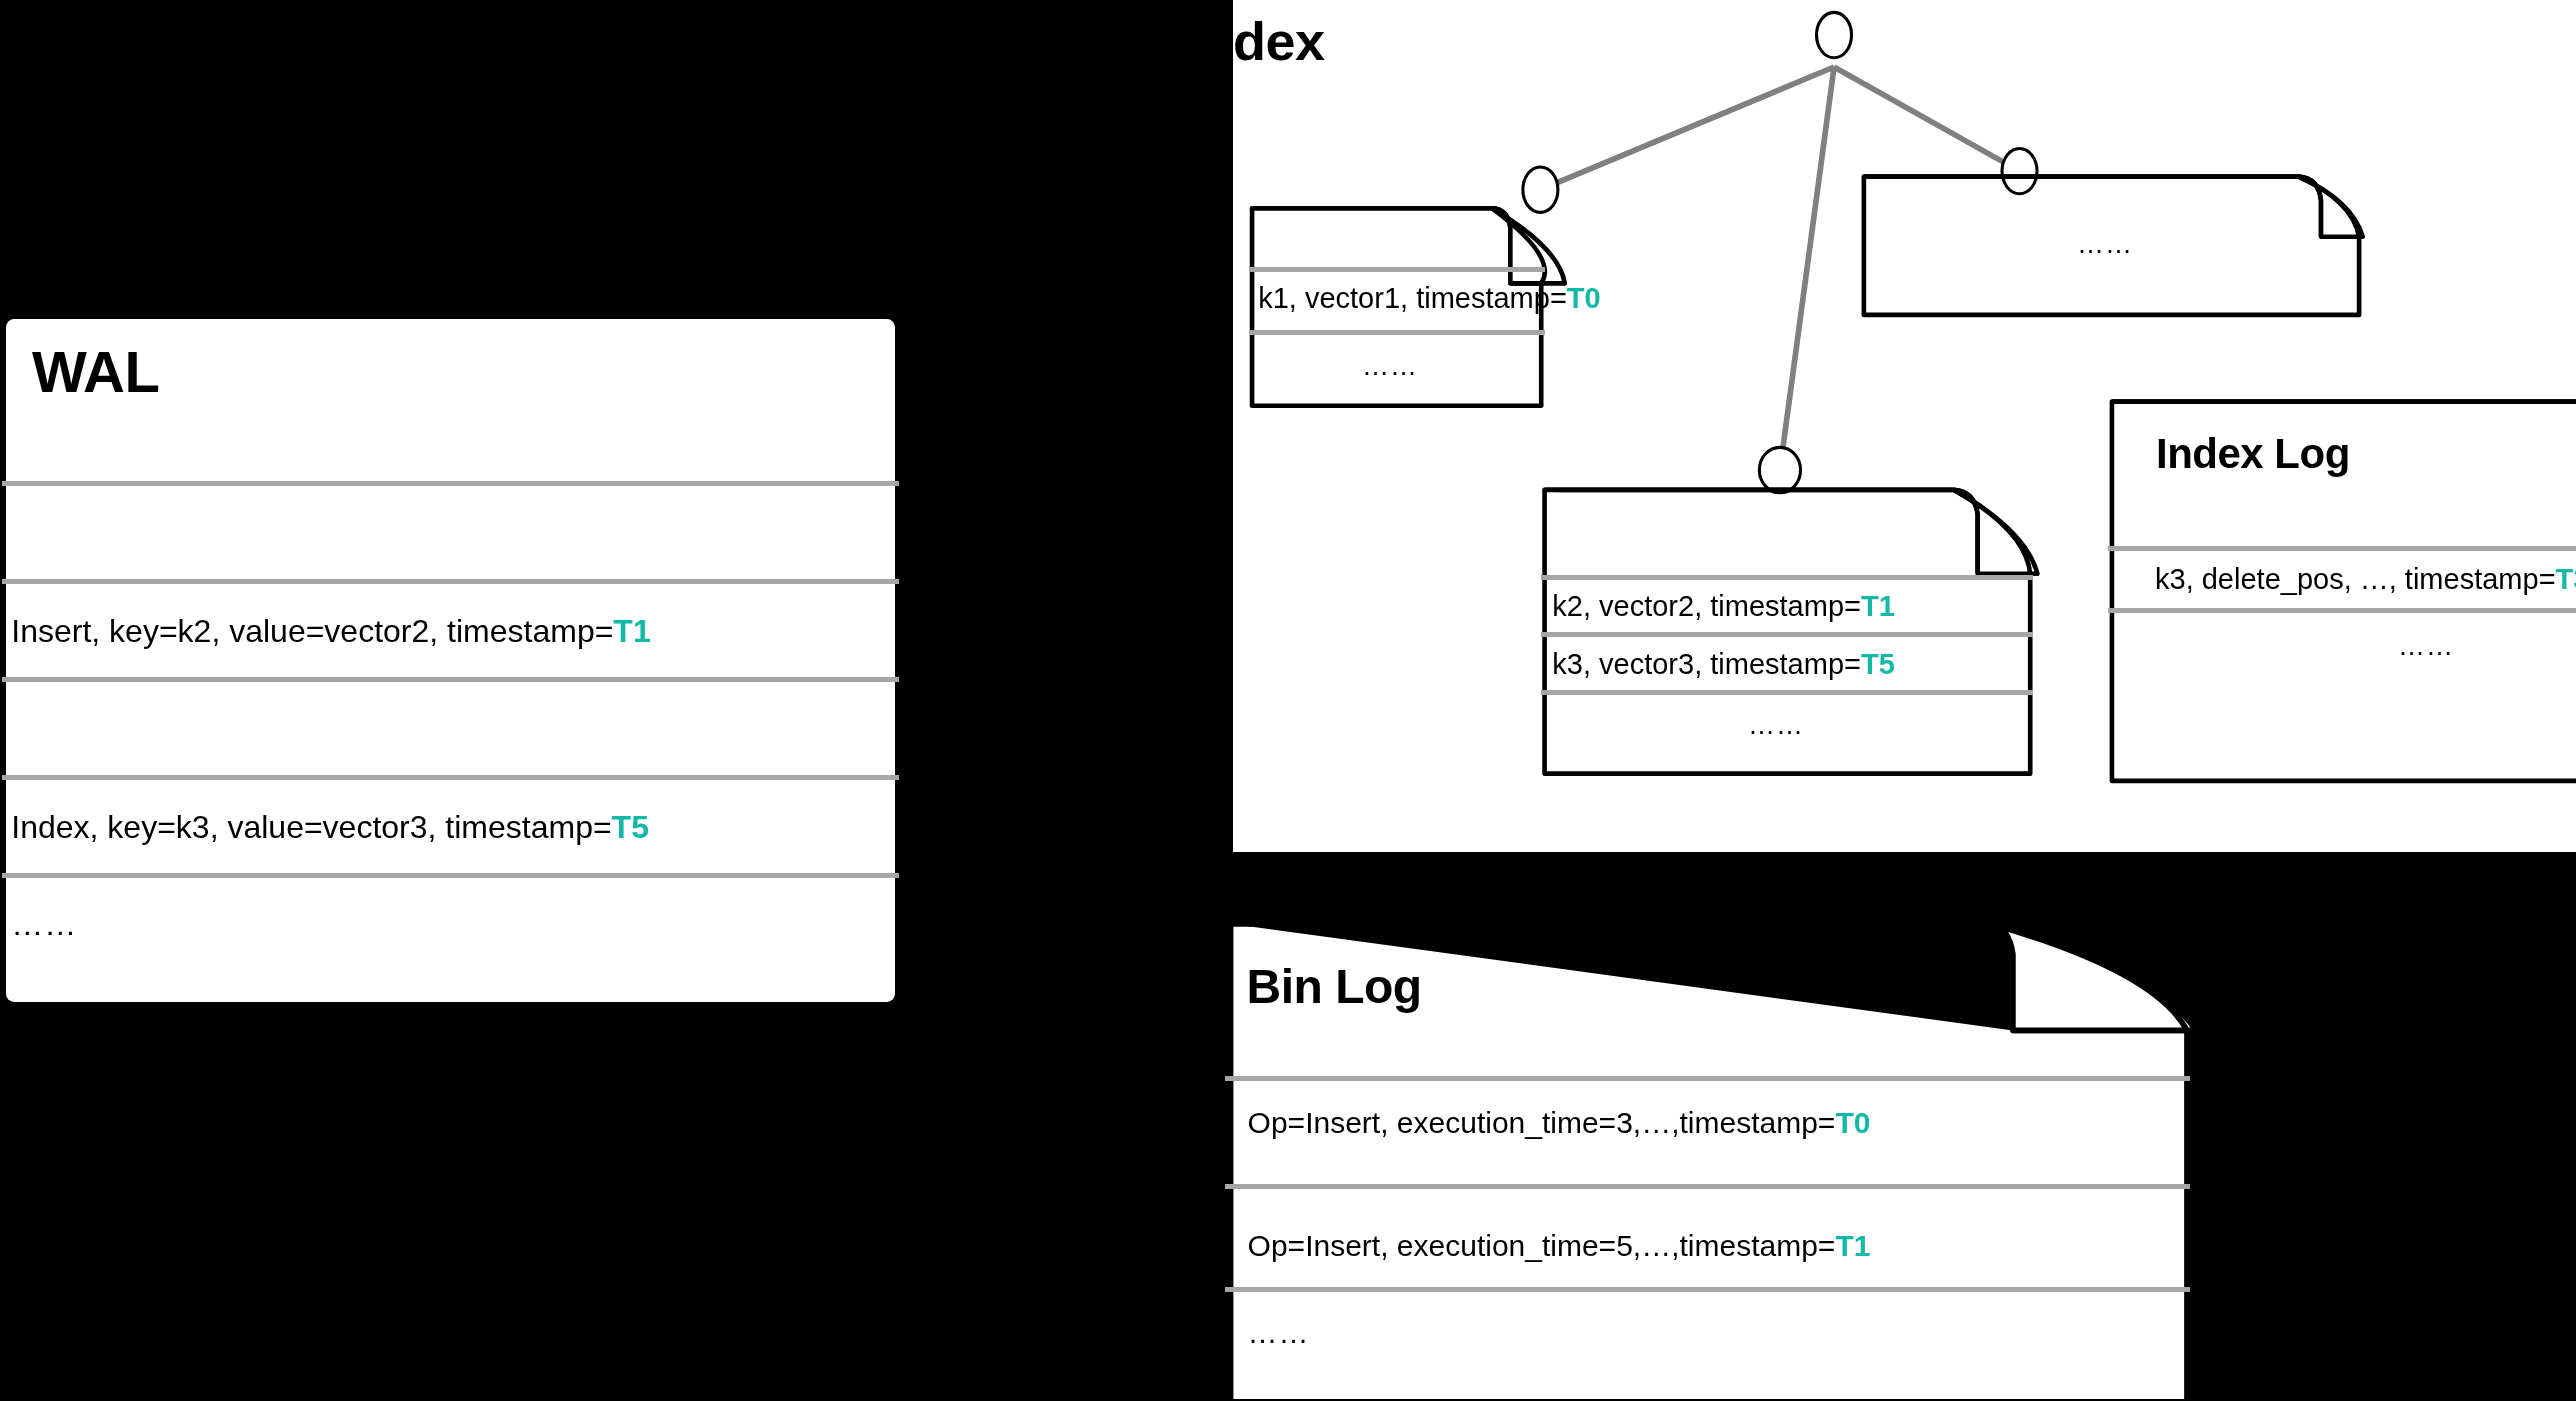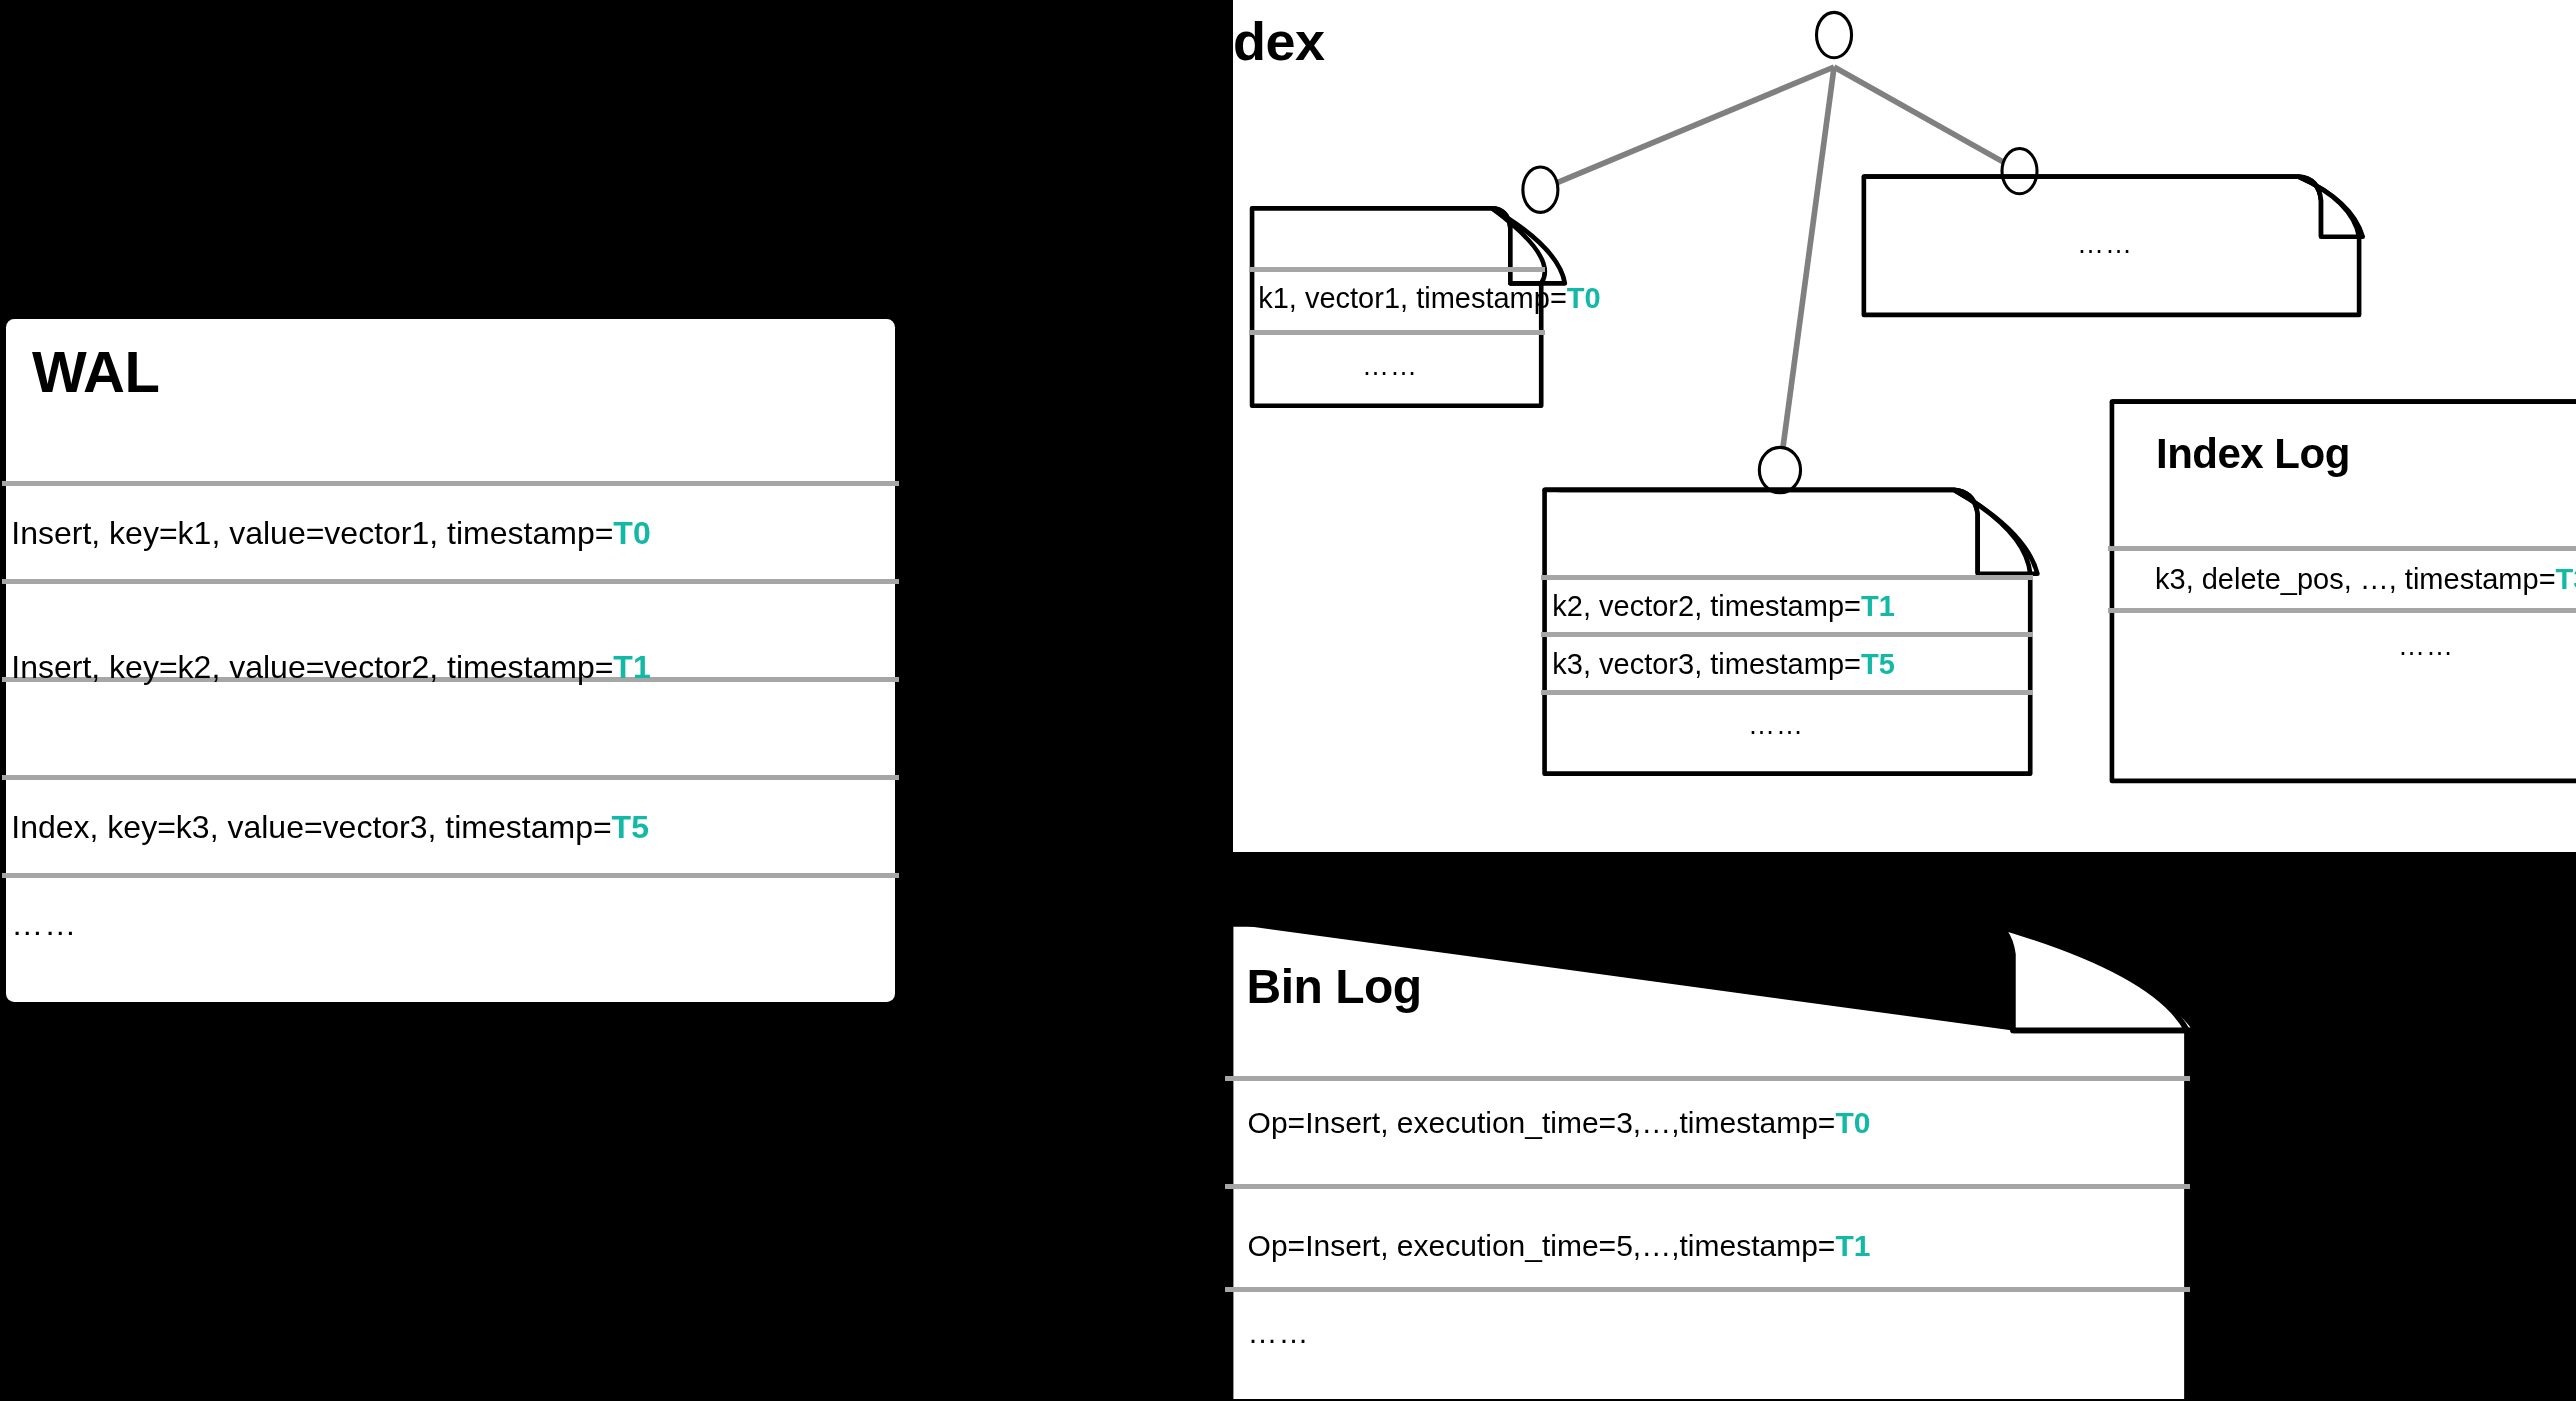--- a/index.html
+++ b/index.html
@@ -37,24 +37,21 @@
   <div class="panel rounded" style="left:6.2px;top:319px;width:889px;height:683px;">
   </div>
   <div class="title" style="left:32px;top:343px;font-size:58px;line-height:58px;">WAL</div>
 
   <div class="rule" style="left:2.1px;top:481px;width:897px;"></div>
   <div class="rule" style="left:2.1px;top:579px;width:897px;"></div>
   <div class="rule" style="left:2.1px;top:677px;width:897px;"></div>
   <div class="rule" style="left:2.1px;top:775px;width:897px;"></div>
   <div class="rule" style="left:2.1px;top:873px;width:897px;"></div>
 
-  <div class="rowtext" style="left:11.3px;top:515px;font-size:32px;">
-    <span>Insert, key=k1, value=vector1, timestamp=</span><span class="ts">T0</span>
-  </div>
-  <div class="rowtext" style="left:11.3px;top:613px;font-size:32px;margin-top:36px;">
+  <div class="rowtext" style="left:11.3px;top:613px;font-size:32px;">
     <span>Insert, key=k2, value=vector2, timestamp=</span><span class="ts">T1</span>
   </div>
   <div class="rowtext" style="left:11.3px;top:809px;font-size:32px;">
     <span>Index, key=k3, value=vector3, timestamp=</span><span class="ts">T5</span>
   </div>
   <div class="dots" style="left:11.3px;top:906px;font-size:32px;">……</div>
 
   <div class="panel" style="left:1233px;top:0px;width:1584px;height:852px;"></div>
   <div class="title" style="left:1186px;top:14.4px;font-size:54px;line-height:54px;">Index</div>
 

